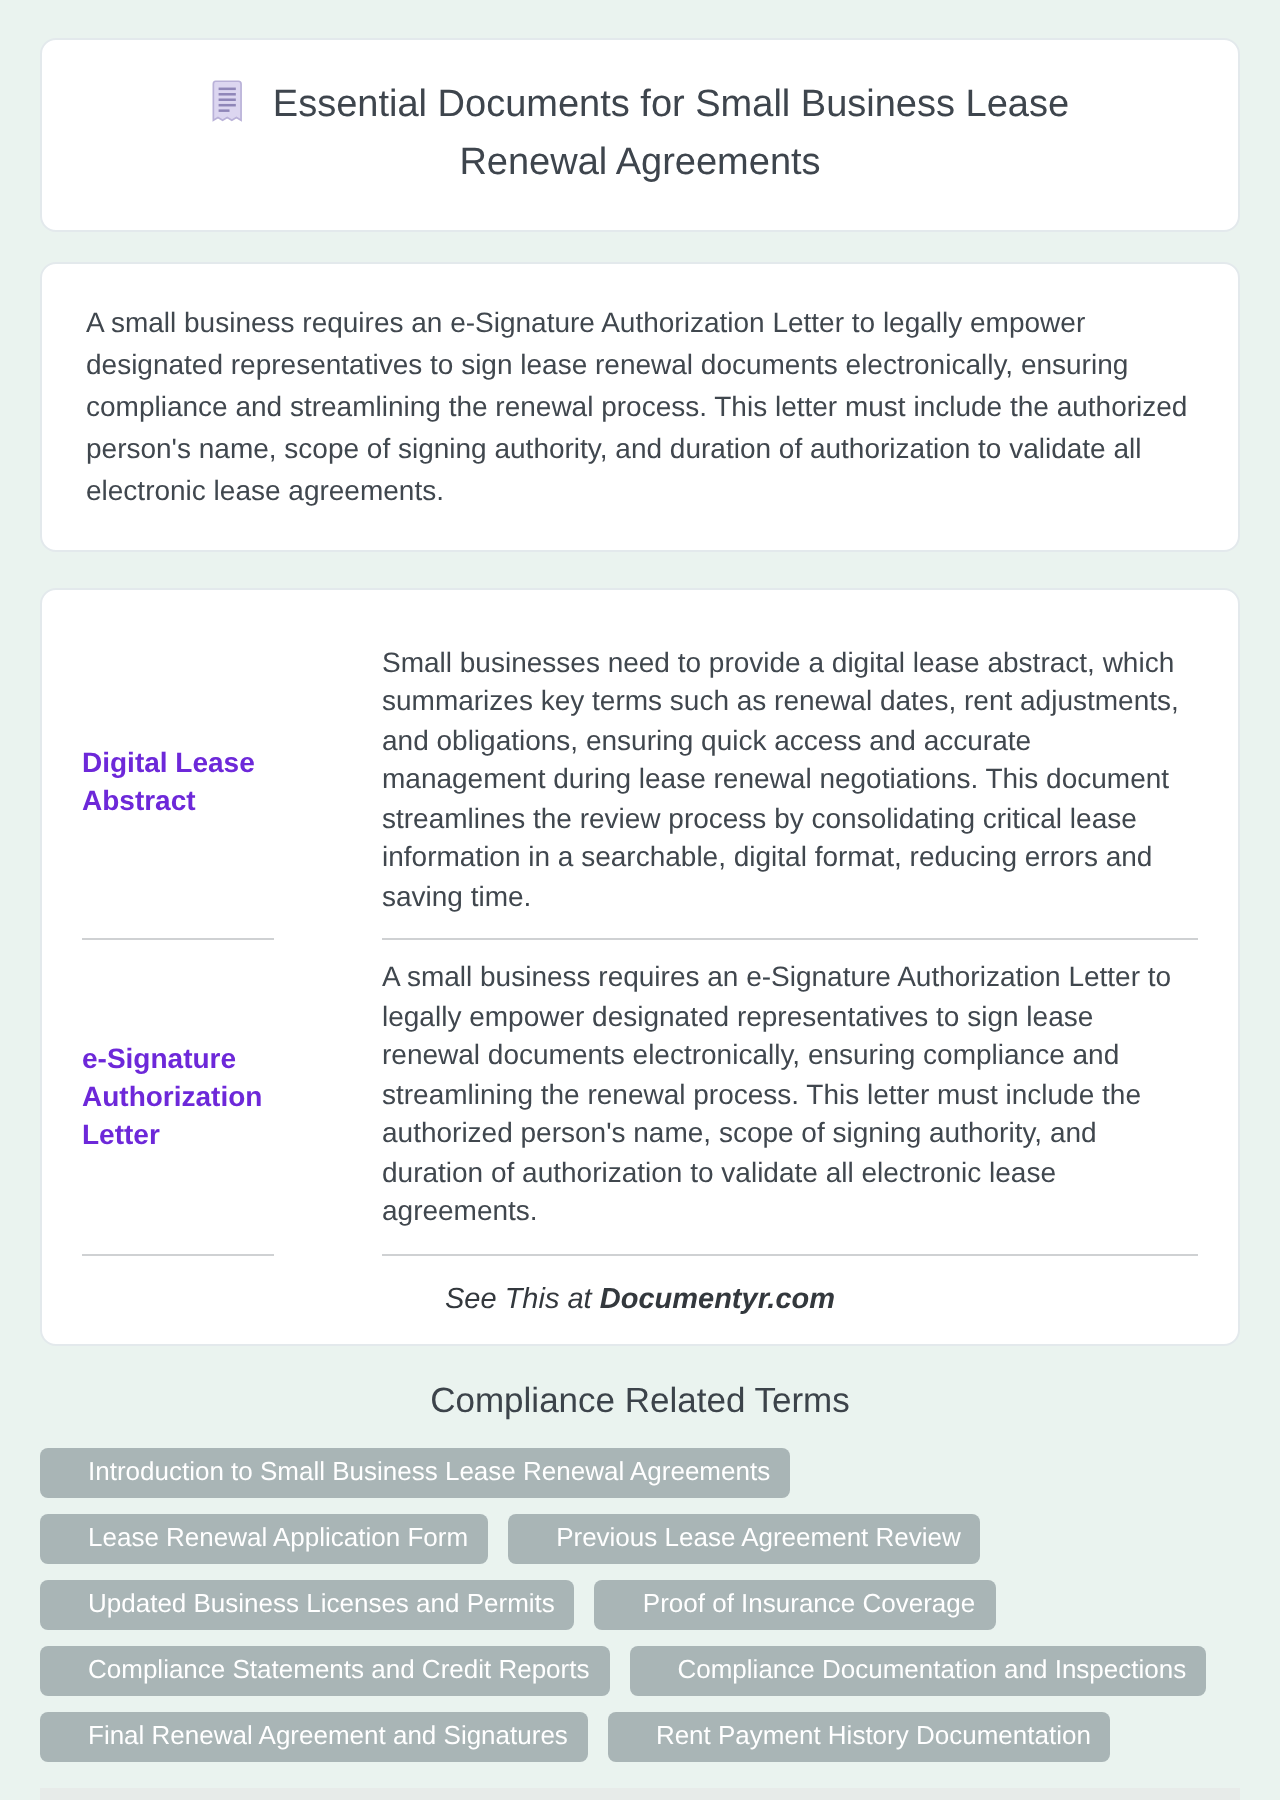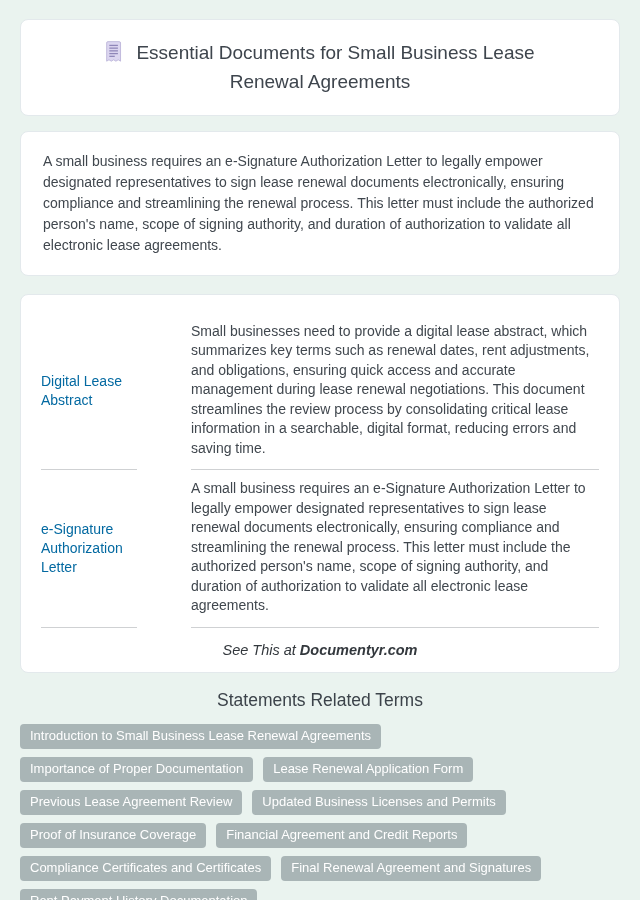--- a/index.html
+++ b/index.html
@@ -58,21 +58,22 @@
     column-gap: 12px;
   }
   .doc-table .cell {
     border-bottom: 1px solid #cfd1d3;
   }
   .doc-table .term {
     display: flex;
     align-items: center;
     font-size: 14px;
     line-height: 19px;
-    color: #0369a1;
+    color: #6d28d9;
+    font-weight: bold;
   }
   .doc-table .desc {
     padding: 9px 0 11px 0;
     font-size: 14px;
     line-height: 19.5px;
     color: #40474e;
     margin-left: 42px;
   }
   .see-more {
     margin-top: 14px;
@@ -95,21 +96,21 @@
     display: flex;
     flex-wrap: wrap;
     gap: 8px 10px;
   }
   .tag {
     display: inline-block;
     background: #a9b5b6;
     color: #ffffff;
     font-size: 13px;
     line-height: 14px;
-    padding: 5px 10px 6px 10px;
+    padding: 5px 10px 6px 24px;
     border-radius: 4px;
     text-decoration: none;
     cursor: pointer;
     white-space: nowrap;
   }
   
   .footer-bar {
     margin-top: 13px;
     height: 33px;
     background: #e7ebe9;
@@ -148,31 +149,30 @@
         </div>
       <div class="cell desc">Small businesses need to provide a digital lease abstract, which summarizes key terms such as renewal dates, rent adjustments, and obligations, ensuring quick access and accurate management during lease renewal negotiations. This document streamlines the review process by consolidating critical lease information in a searchable, digital format, reducing errors and saving time.</div>
       <div class="cell term">
           <span>e-Signature Authorization Letter</span>
         </div>
       <div class="cell desc">A small business requires an e-Signature Authorization Letter to legally empower designated representatives to sign lease renewal documents electronically, ensuring compliance and streamlining the renewal process. This letter must include the authorized person's name, scope of signing authority, and duration of authorization to validate all electronic lease agreements.</div>
     </div>
     <p class="see-more"><span>See This at </span><strong>Documentyr.com</strong></p>
   </div>
 
-  <h2 class="related-heading">Statements Related Terms</h2>
+  <h2 class="related-heading">Compliance Related Terms</h2>
 
   <div class="tags">
     <a class="tag">Introduction to Small Business Lease Renewal Agreements</a>
-    <a class="tag">Importance of Proper Documentation</a>
     <a class="tag">Lease Renewal Application Form</a>
     <a class="tag">Previous Lease Agreement Review</a>
     <a class="tag">Updated Business Licenses and Permits</a>
     <a class="tag">Proof of Insurance Coverage</a>
-    <a class="tag">Financial Agreement and Credit Reports</a>
-    <a class="tag">Compliance Certificates and Certificates</a>
+    <a class="tag">Compliance Statements and Credit Reports</a>
+    <a class="tag">Compliance Documentation and Inspections</a>
     <a class="tag">Final Renewal Agreement and Signatures</a>
     <a class="tag">Rent Payment History Documentation</a>
   </div>
 
   <div class="footer-bar">
     <span>documentyr.com</span>
   </div>
 
 </div>
 

